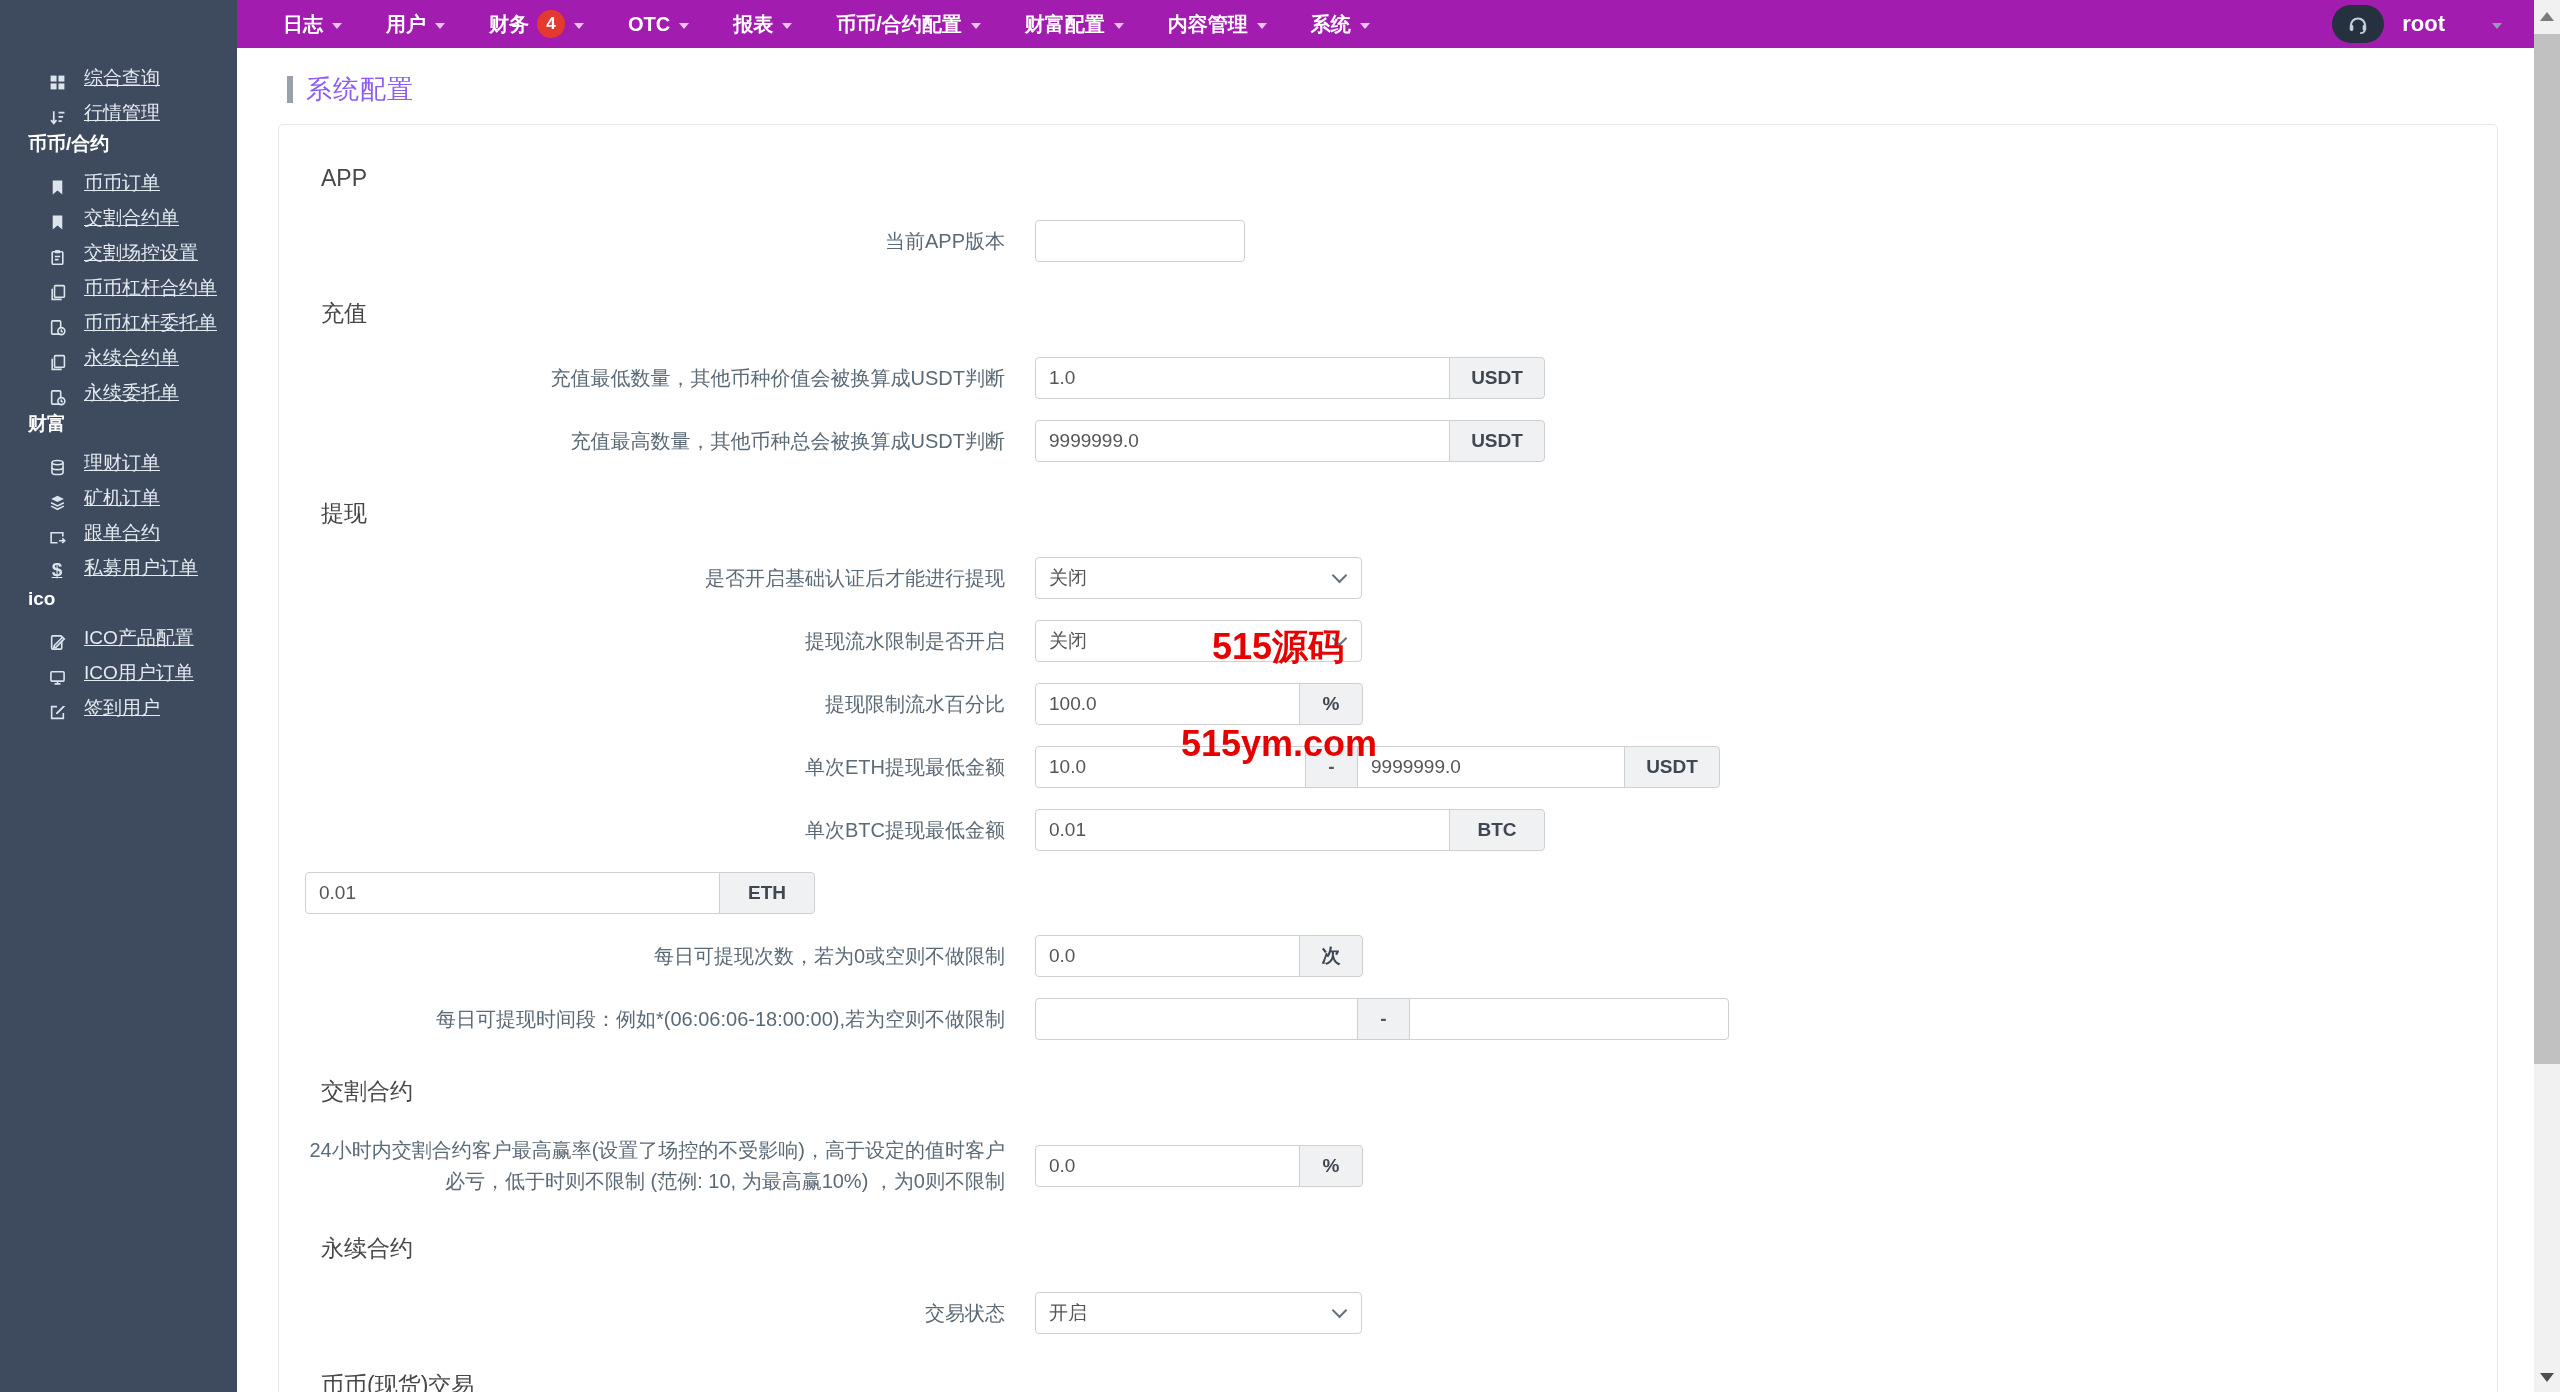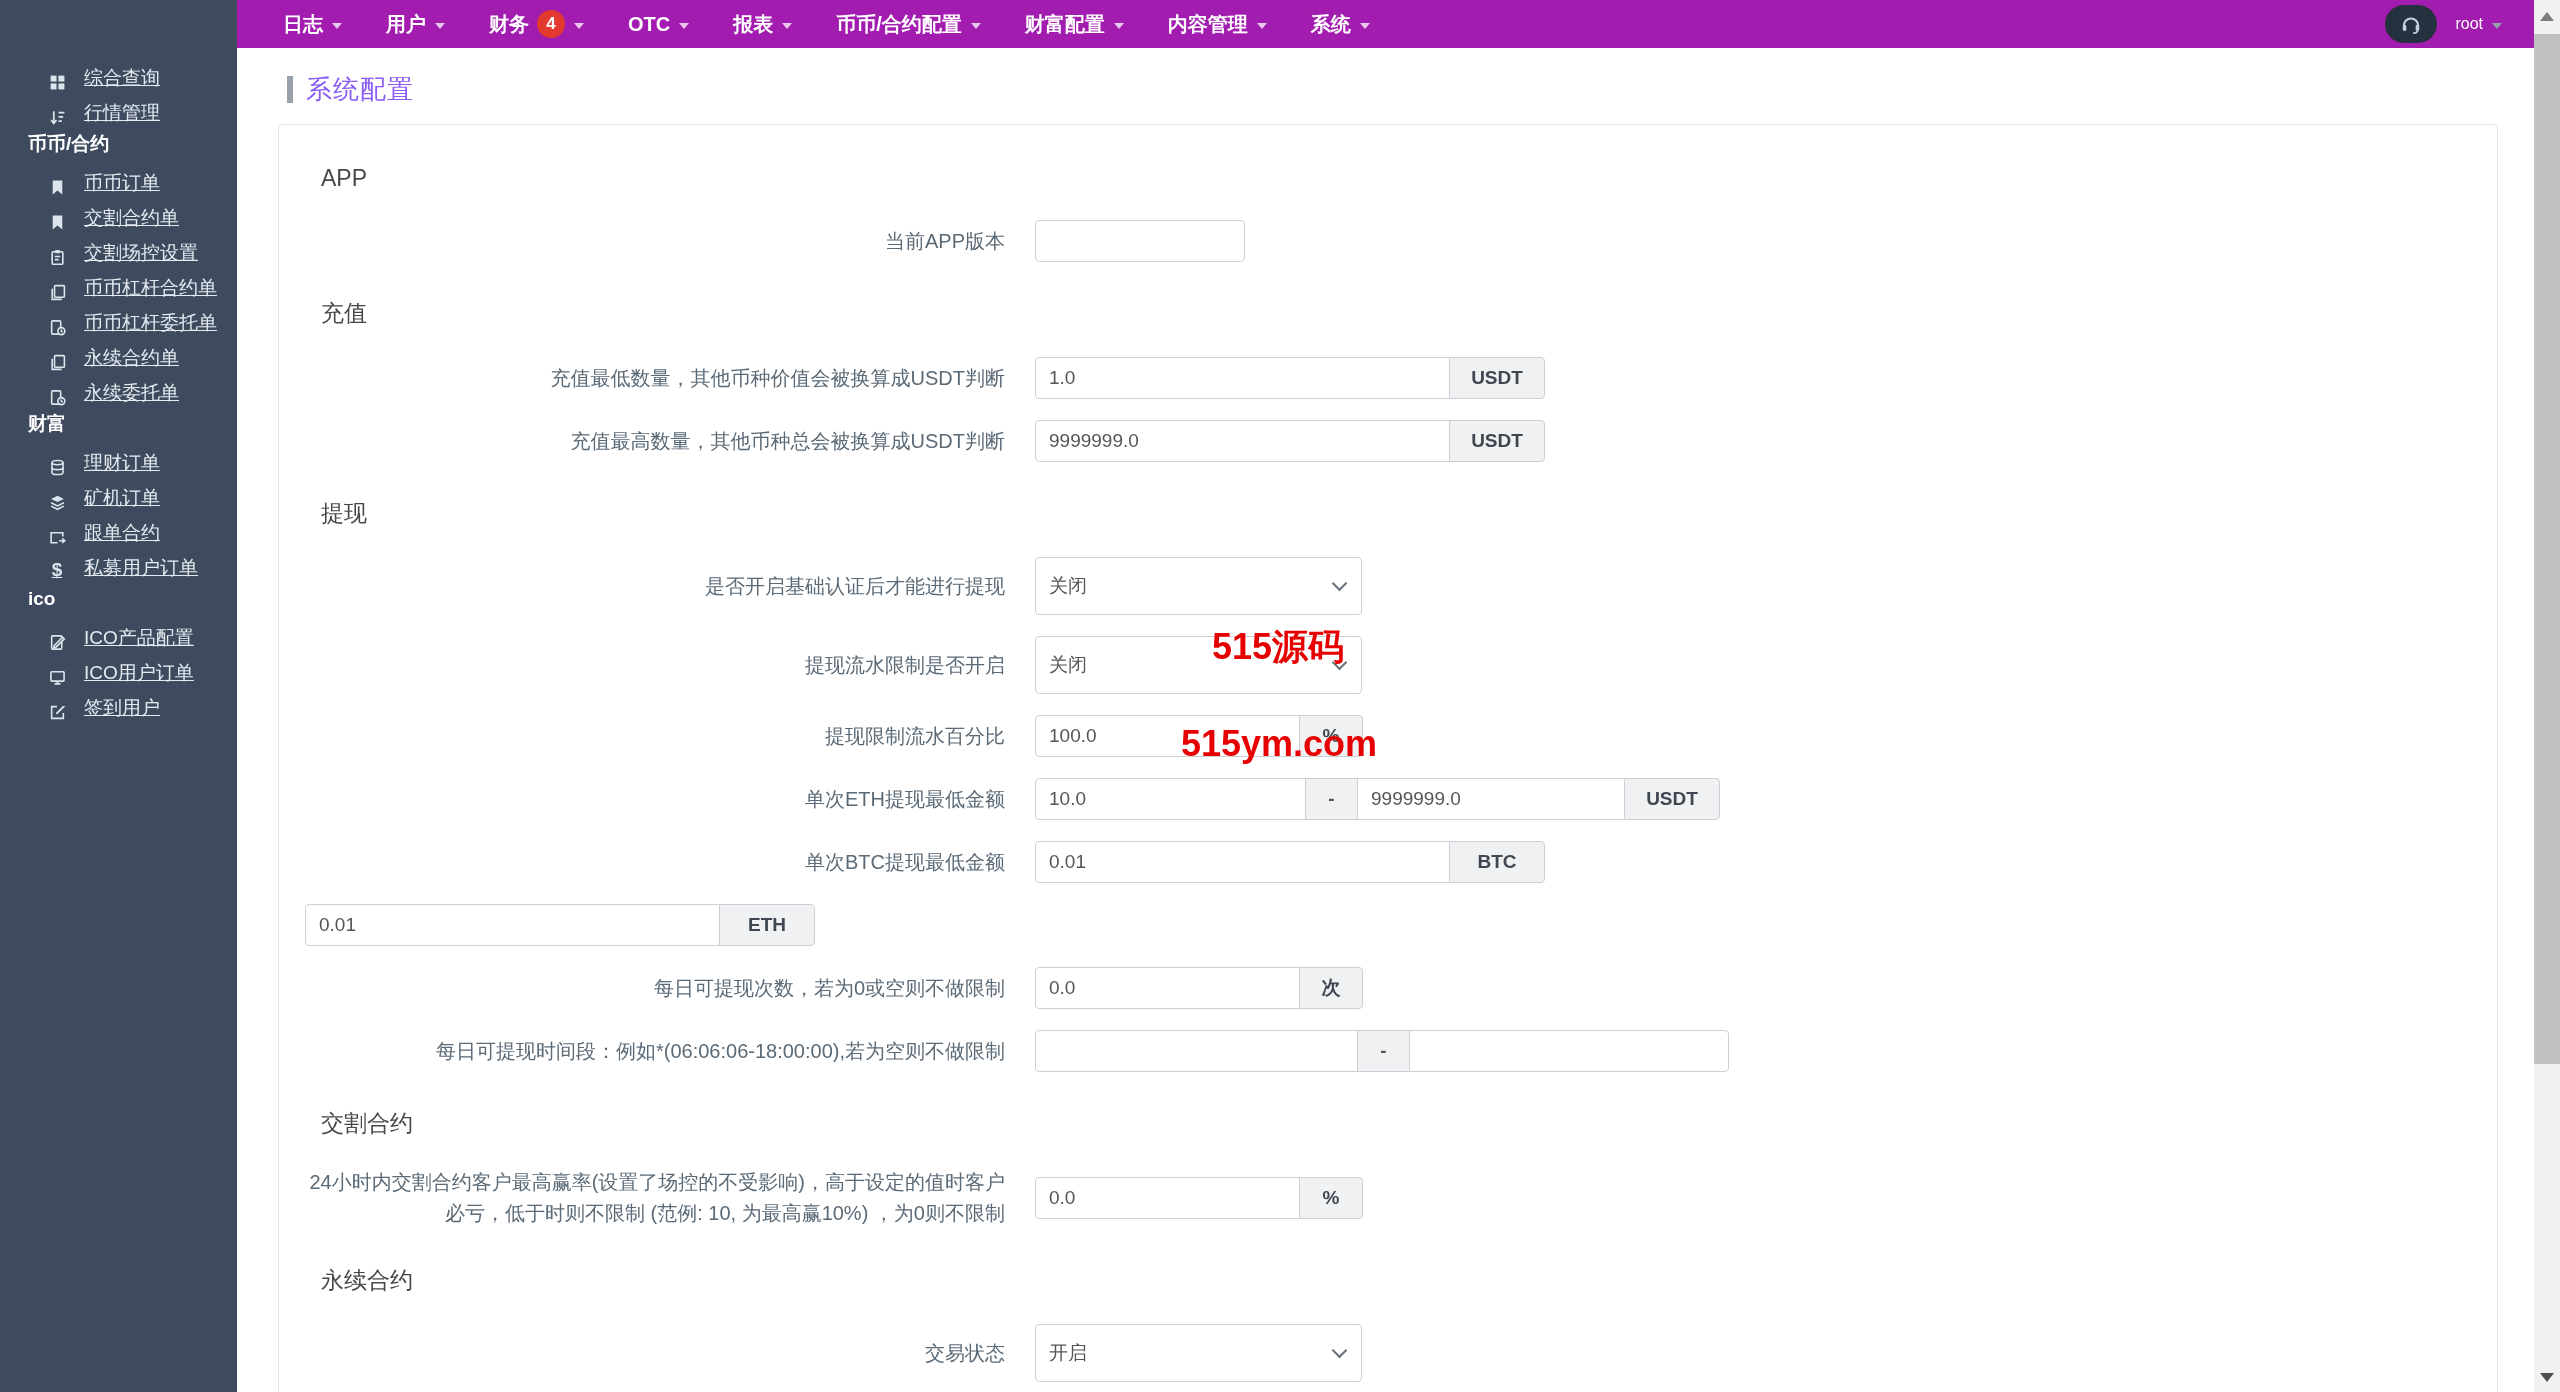--- a/index.html
+++ b/index.html
@@ -14,21 +14,21 @@
   .nav-item { display:flex; align-items:center; height:100%; padding:0 22px;
     color:#fff; font-size:20px; font-weight:600; cursor:pointer; white-space:nowrap; }
   .caret { width:0; height:0; border-left:5px solid transparent; border-right:5px solid transparent;
     border-top:6px solid rgba(255,255,255,.75); margin-left:9px; margin-top:3px; }
   .badge { min-width:28px; height:28px; border-radius:14px; background:#e4392e; color:#fff;
     font-size:17px; font-weight:700; display:inline-flex; align-items:center; justify-content:center;
     margin-left:8px; padding:0 7px; }
   .nav-right { margin-left:auto; display:flex; align-items:center; gap:18px; padding-right:32px; }
   .headset-pill { width:52px; height:38px; border-radius:19px; background:#25313f;
     display:flex; align-items:center; justify-content:center; cursor:pointer; }
-  .user-box { display:flex; align-items:center; color:#fff; font-size:16px; font-weight:400; cursor:pointer; }
+  .user-box { display:flex; align-items:center; color:#fff; font-size:22px; font-weight:700; cursor:pointer;gap:38px; }
   .user-box .caret { border-top-color:#93a1ae; }
 
   
   .sidebar { position:absolute; left:0; top:48px; width:237px; height:1344px;
     background:#3e4b5e; padding-top:8px; }
   .side-item { display:flex; align-items:flex-end; height:35px; padding-left:44px;
     color:#e4eaf0; font-size:19px; cursor:pointer;text-decoration:underline; }
   .side-item .ic { width:26px; display:flex; justify-content:center; margin-right:14px; color:#dde5ec; flex:0 0 auto; }
   .side-group { display:flex; align-items:center; height:35px; padding-left:28px;
     color:#fff; font-size:19px; font-weight:700; }
@@ -55,21 +55,21 @@
   .w-sm  { width:265px; border-radius:4px 0 0 4px; }
   .w-r1  { width:271px; border-radius:4px 0 0 4px; }
   .w-r2  { width:268px; border-radius:0; margin-left:-1px; }
   .w-t1  { width:323px; border-radius:4px 0 0 4px; }
   .w-t2  { width:320px; border-radius:0 4px 4px 0; margin-left:-1px; }
   .addon { display:flex; align-items:center; justify-content:center; background:#f0f1f2;
     border:1px solid #ccd0d4; margin-left:-1px; color:#3f4852; font-size:19px; font-weight:700;
     border-radius:0 4px 4px 0; padding:4px 18px; min-width:64px; }
   .addon.mid { border-radius:0; font-weight:700; color:#555; min-width:53px; }
   .addon.usdt { min-width:96px; }
-  .selectbox { width:327px; height:58px; border:1px solid #ccd0d4; border-radius:4px;
+  .selectbox { width:327px; height:42px; border:1px solid #ccd0d4; border-radius:4px;
     display:flex; align-items:center; justify-content:space-between; padding:0 16px 0 13px;
     font-size:19px; color:#555; cursor:pointer; background:#fff; }
   .chev { width:11px; height:11px; border-right:2px solid #66707b; border-bottom:2px solid #66707b;
     transform:rotate(45deg); margin-top:-6px; }
 
   
   .wm { position:absolute; font-weight:700; z-index:9; pointer-events:none; }
   .wm1 { left:1212px; top:623px; font-size:36px; }
   .wm2 { left:1181px; top:723px; font-size:36px; }
 

